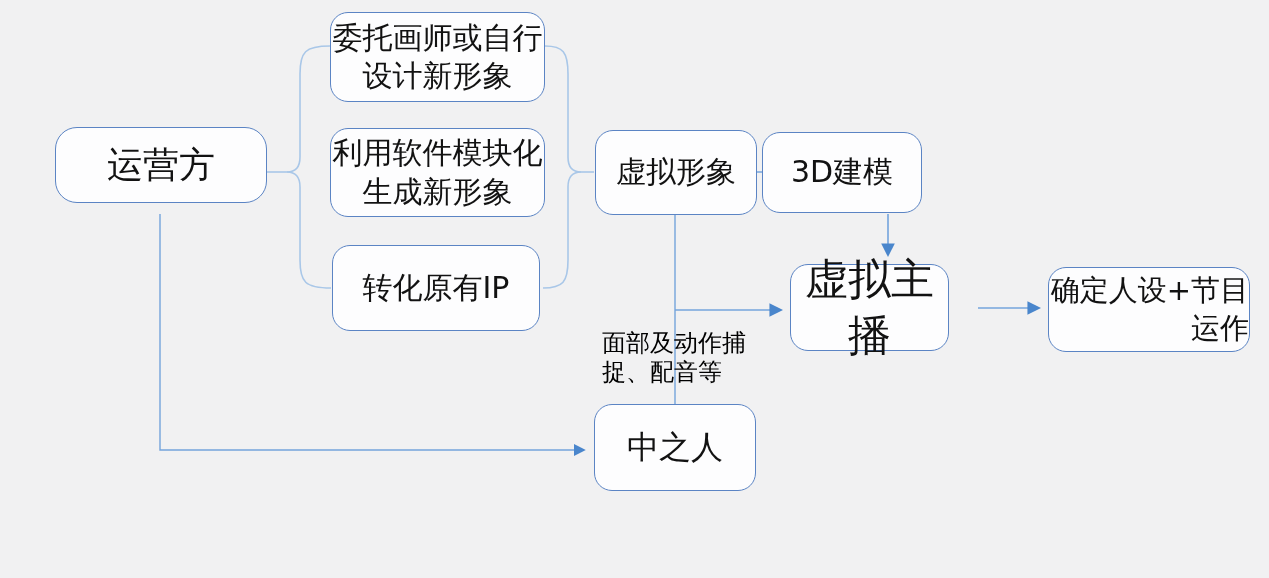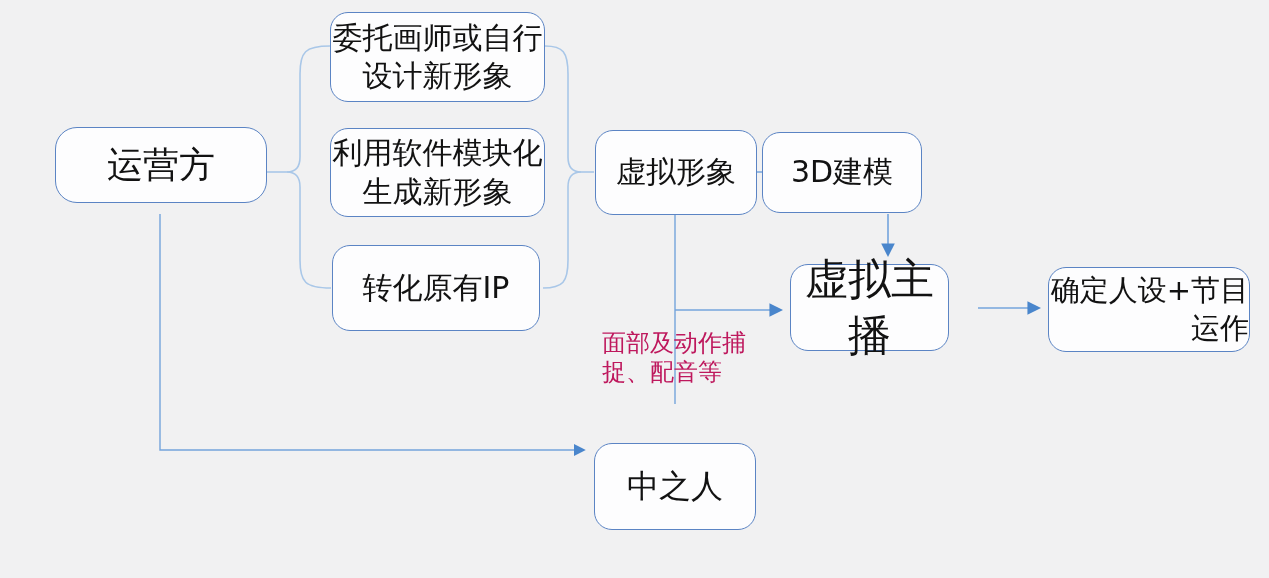--- a/index.html
+++ b/index.html
@@ -29,24 +29,24 @@
     padding:2px 0;
   }
   .n-operator       {left:55px;  top:127px; width:212px; height:76px; font-size:36px; border-radius:22px;}
   .n-commission     {left:330px; top:12px;  width:215px; height:90px; font-size:30px;}
   .n-software       {left:330px; top:128px; width:215px; height:89px; font-size:30px;border-radius:18px;}
   .n-convert-ip     {left:332px; top:245px; width:208px; height:86px; font-size:30px;}
   .n-virtual-image  {left:595px; top:130px; width:162px; height:85px; font-size:30px;}
   .n-3d-modeling    {left:762px; top:132px; width:160px; height:81px; font-size:30px;}
   .n-virtual-anchor {left:790px; top:264px; width:159px; height:87px; font-size:43px;}
   .n-persona        {left:1048px;top:267px; width:202px; height:85px; font-size:29px; text-align:right;}
-  .n-nakanohito     {left:594px; top:404px; width:162px; height:87px; font-size:32px;margin-top:39px;}
+  .n-nakanohito     {left:594px; top:404px; width:162px; height:87px; font-size:32px;}
   .edge-label{
     position:absolute;
-    color:#be185d;
+    color:#000000;
     line-height:1.22;
     text-align:left;
   }
   .l-find   {left:170px; top:381px; width:218px; font-size:23px;}
   .l-capture{left:602px; top:329px; width:162px; font-size:24px;}
 </style>
 </head>
 <body>
 
 <div class="canvas">

